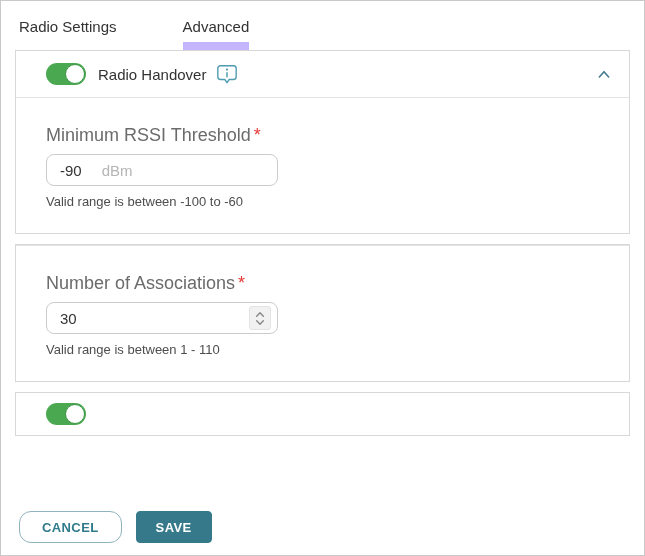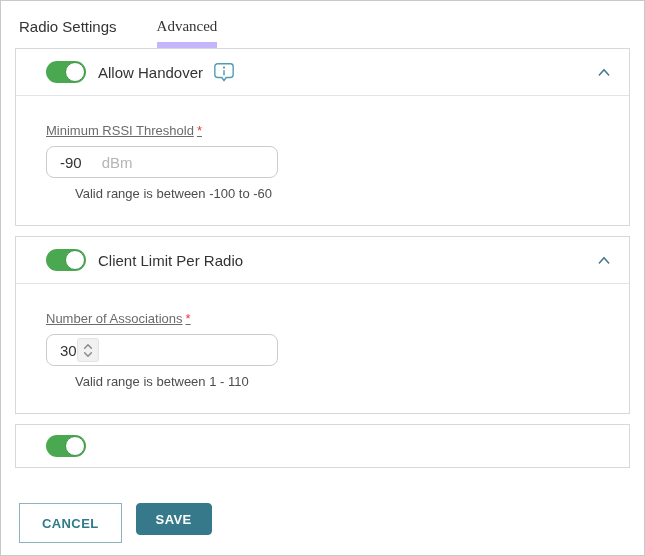--- a/index.html
+++ b/index.html
@@ -8,65 +8,65 @@
 
   .frame {
     width:645px; height:556px;
     border:1px solid #c9c9c9;
     background:#fff;
     position:relative;
     overflow:hidden;
   }
 
   
-  .tabs { display:flex; gap:40px; padding:17px 18px 0 18px; }
+  .tabs { display:flex; gap:66px; padding:17px 18px 0 18px; }
   .tab { font-size:15px; color:#333; padding-bottom:7px; cursor:pointer; }
-  .tab.active { border-bottom:6px solid #c4b5fd;font-family:Liberation Serif, serif; }
+  .tab.active { border-bottom:8px solid #c4b5fd; }
 
   
   .card { margin:0 14px 10px 14px; border:1px solid #d8d8d8; background:#fff; }
   .card:first-of-type { margin-top:11px; }
   .card-header { display:flex; align-items:center; height:46px; padding:0 18px 0 30px; }
   .card.slim .card-header { height:42px; }
   .card-body { border-top:1px solid #e4e4e4; padding:27px 30px 24px 30px; }
 
   
   .toggle { width:40px; height:22px; border-radius:11px; background:#4aa950; position:relative; flex:0 0 auto; cursor:pointer; }
   .toggle .knob {
     position:absolute; top:1px; right:1px; width:20px; height:20px;
     background:#fff; border:1px solid #3d9444; border-radius:50%;
   }
   .toggle-label { margin-left:12px; font-size:15px; color:#333; }
 
   .info-icon { margin-left:10px; display:flex; align-items:center; cursor:pointer; }
   .chevron { margin-left:auto; display:flex; align-items:center; cursor:pointer; }
 
   
-  .field-label { font-size:13px; color:#6b6b6b; margin-bottom:8px;text-decoration:underline; }
+  .field-label { font-size:18px; color:#6b6b6b; margin-bottom:8px; }
   .req { color:#e53935; margin-left:3px; }
   .text-input {
     width:232px; height:32px; border:1px solid #cccccc; border-radius:8px;
     background:#fff; display:flex; align-items:center; padding:0 6px 0 13px;
     font-size:15px; color:#333; cursor:text;
   }
   .text-input .suffix { color:#b5b5b5; margin-left:20px; font-size:15px; }
-  .text-input.number { }
+  .text-input.number { justify-content:space-between; }
   .spinner {
     width:22px; height:24px; background:#f1f1f1; border:1px solid #e3e3e3; border-radius:3px;
     display:flex; flex-direction:column; align-items:center; justify-content:center; gap:1px;
     cursor:pointer;
   }
-  .helper { font-size:13px; color:#4d4d4d; margin-top:8px;margin-left:29px; }
+  .helper { font-size:13px; color:#4d4d4d; margin-top:8px; }
 
   
   .footer { position:absolute; left:18px; bottom:12px; display:flex; gap:14px; }
   button { font-family:inherit; cursor:pointer; }
   .btn-cancel {
-    height:40px; padding:0 22px; background:#fff; color:#2f7b8c;
-    border:1px solid #8fb3bd; border-radius:0;
+    height:32px; padding:0 22px; background:#fff; color:#2f7b8c;
+    border:1px solid #8fb3bd; border-radius:12px;
     font-size:13px; font-weight:bold; letter-spacing:0.4px;
   }
   .btn-save {
     height:32px; padding:0 19px; background:#35798a; color:#fff;
     border:1px solid #35798a; border-radius:4px;
     font-size:13px; font-weight:bold; letter-spacing:0.4px;
   }
 </style>
 </head>
 <body>
@@ -76,21 +76,21 @@
   <div class="tabs">
     <div class="tab">Radio Settings</div>
     <div class="tab active">Advanced</div>
   </div>
 
   <div class="card">
     <div class="card-header">
       <span class="toggle">
           <span class="knob"></span>
         </span>
-      <span class="toggle-label">Allow Handover</span>
+      <span class="toggle-label">Radio Handover</span>
       <span class="info-icon">
         <svg width="22" height="21" viewBox="0 0 24 22">
           <path d="M5 1.5 h14 a3 3 0 0 1 3 3 v9 a3 3 0 0 1 -3 3 h-4.6 l-2.4 3.4 -2.4 -3.4 h-4.6 a3 3 0 0 1 -3 -3 v-9 a3 3 0 0 1 3 -3 z" fill="none" stroke="#4e9cb0" stroke-width="1.5"></path>
           <circle cx="12" cy="5.6" r="1.2" fill="#4e9cb0"></circle>
           <rect x="11.2" y="8.2" width="1.6" height="6" rx="0.8" fill="#4e9cb0"></rect>
         </svg>
       </span>
       <span class="chevron">
         <svg width="14" height="12" viewBox="0 0 24 20" fill="none" stroke="#43778c" stroke-width="2.6" stroke-linecap="round" stroke-linejoin="round">
           <polyline points="4,15 12,6 20,15"></polyline>
@@ -103,31 +103,20 @@
       </div>
       <div class="text-input">
         <span>-90</span>
         <span class="suffix">dBm</span>
       </div>
       <div class="helper">Valid range is between -100 to -60</div>
     </div>
   </div>
 
   <div class="card">
-    <div class="card-header">
-      <span class="toggle">
-          <span class="knob"></span>
-        </span>
-      <span class="toggle-label">Client Limit Per Radio</span>
-      <span class="chevron">
-        <svg width="14" height="12" viewBox="0 0 24 20" fill="none" stroke="#43778c" stroke-width="2.6" stroke-linecap="round" stroke-linejoin="round">
-          <polyline points="4,15 12,6 20,15"></polyline>
-        </svg>
-      </span>
-    </div>
     <div class="card-body">
       <div class="field-label">
         <span>Number of Associations</span><span class="req">*</span>
       </div>
       <div class="text-input number">
         <span>30</span>
         <span class="spinner">
           <svg width="10" height="7" viewBox="0 0 12 8" fill="none" stroke="#8a8a8a" stroke-width="1.8" stroke-linecap="round" stroke-linejoin="round">
               <polyline points="2,6 6,2 10,6"></polyline>
             </svg>

